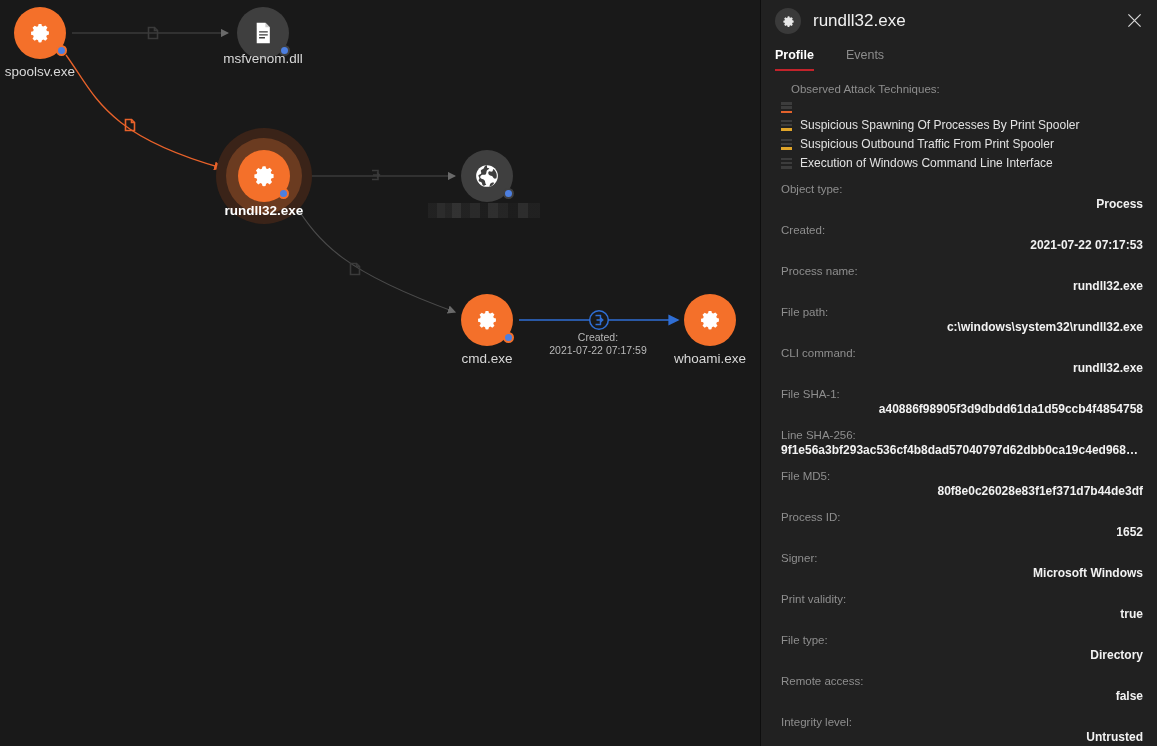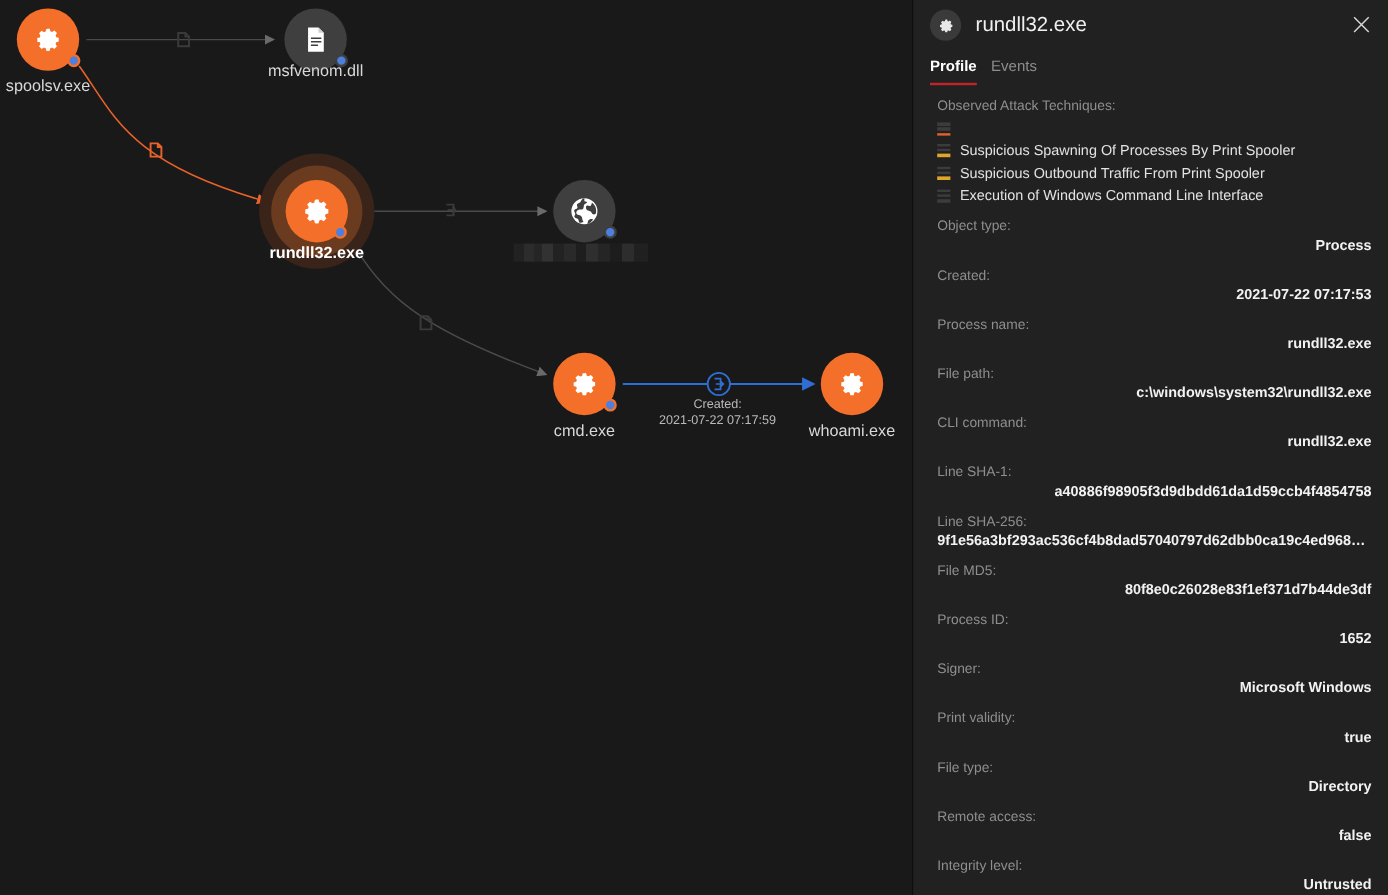--- a/index.html
+++ b/index.html
@@ -91,21 +91,21 @@
     position: absolute; right: 10px; top: 7px;
     width: 26px; height: 26px;
     display: flex; align-items: center; justify-content: center;
     cursor: pointer;
   }
 
   .tabs {
     display: flex; align-items: flex-end;
     height: 29px;
     padding: 0 14px;
-    gap: 12px;
+    gap: 32px;
   }
   .tab {
     font-size: 12.5px;
     color: #8d8d8d;
     padding-bottom: 7px;
     cursor: pointer;
     border-bottom: 2px solid transparent;
   }
   .tab.active {
     color: #ffffff;
@@ -116,20 +116,21 @@
   .panel-body {
     padding: 12px 14px 0 20px;
     height: 675px;
     overflow: hidden;
   }
 
   .section-label {
     color: #8e8e8e;
     font-size: 11.5px;
     margin-bottom: 7px;
+    margin-left: 10px;
   }
   .tech-row {
     display: flex; align-items: center;
     margin-bottom: 5px;
   }
   .sev {
     width: 11px; height: 11px;
     flex: 0 0 auto;
     margin-right: 8px;
     display: flex; flex-direction: column; justify-content: space-between;
@@ -372,21 +373,21 @@
       </div>
       <div class="field">
         <div class="field-key">File path:</div>
         <div class="field-val">c:\windows\system32\rundll32.exe</div>
       </div>
       <div class="field">
         <div class="field-key">CLI command:</div>
         <div class="field-val">rundll32.exe</div>
       </div>
       <div class="field">
-        <div class="field-key">Line SHA-1:</div>
+        <div class="field-key">File SHA-1:</div>
         <div class="field-val">a40886f98905f3d9dbdd61da1d59ccb4f4854758</div>
       </div>
       <div class="field">
         <div class="field-key">Line SHA-256:</div>
         <div class="field-val">9f1e56a3bf293ac536cf4b8dad57040797d62dbb0ca19c4ed9683b5565549…</div>
       </div>
       <div class="field">
         <div class="field-key">File MD5:</div>
         <div class="field-val">80f8e0c26028e83f1ef371d7b44de3df</div>
       </div>

